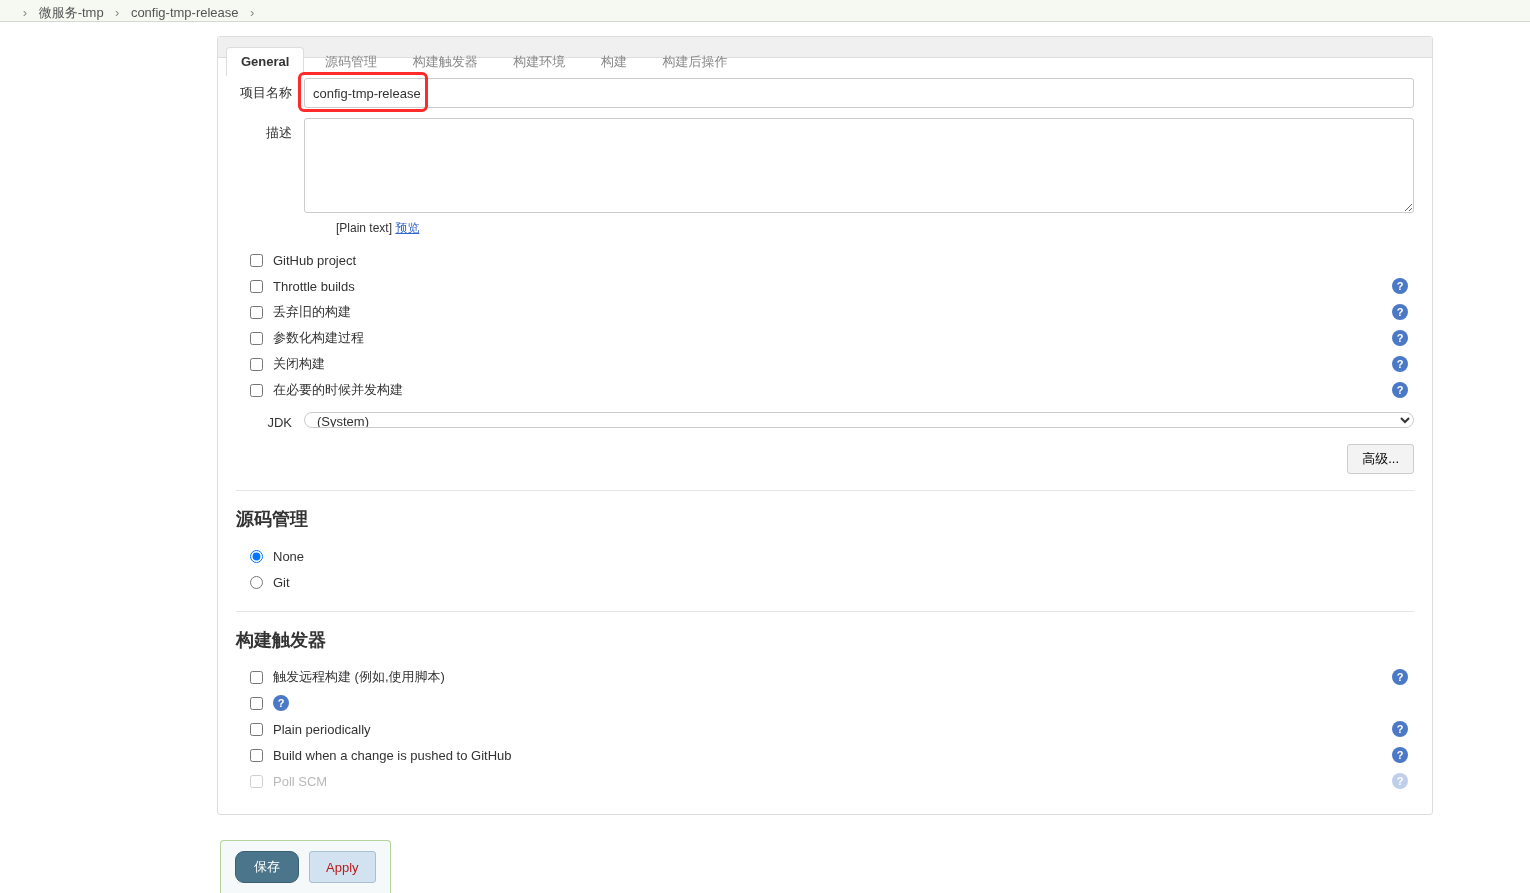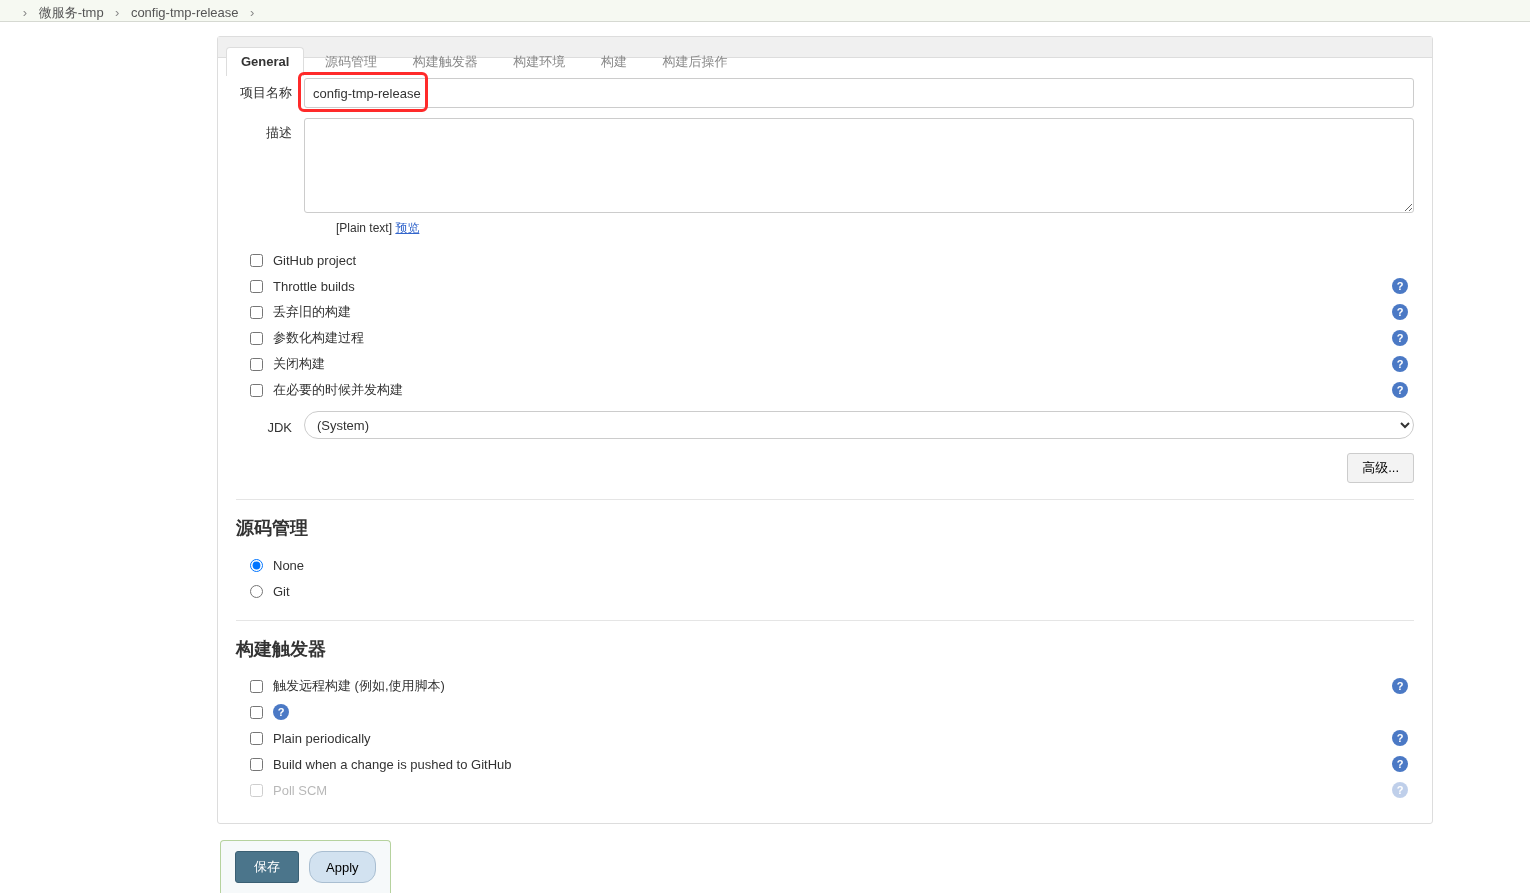--- a/index.html
+++ b/index.html
@@ -87,21 +87,21 @@
   .check-row .lbl { flex:1; color:#333; }
   .help-icon {
     width:16px; height:16px; border-radius:50%; background:#4b79c5;
     color:#fff; font-size:11px; text-align:center; line-height:16px;
     font-weight:bold; display:inline-block; margin-right: 6px; cursor:pointer;
   }
 
   .jdk-row { display:flex; align-items:center; margin-top: 8px;}
   .jdk-row .form-label { padding-top:4px;}
   .jdk-select {
-    width:100%; height:28px; border:1px solid #ccc; border-radius:14px;
+    width:100%; height:16px; border:1px solid #ccc; border-radius:14px;
     background:#fff; padding-left:8px; font-size:13px; color:#333;
   }
   .jdk-hint { font-size:12px; color:#333; margin:10px 0 0 80px; }
 
   .adv-row { text-align:right; margin-top: 14px; }
   .adv-btn {
     background:#f3f3f3; border:1px solid #ccc; border-radius:3px;
     padding:5px 14px; font-size:13px; cursor:pointer;
   }
 
@@ -121,25 +121,25 @@
     left: 220px; bottom: 0;
     background: rgba(245,248,250,0.9);
     border: 1px solid #b6d29e;
     border-bottom:none;
     border-radius: 4px 4px 0 0;
     padding: 10px 14px;
     display:flex; gap:10px;
   }
   .btn-save {
     background:#4b758b; color:#fff; border:1px solid #3a5f73;
-    padding:6px 18px; border-radius:3px; font-size:13px; cursor:pointer;
+    padding:6px 18px; border-radius:9px; font-size:13px; cursor:pointer;
   }
   .btn-apply {
-    background:#d2e2f0; color:#000000; border:1px solid #a9bed1;
-    padding:6px 16px; border-radius:13px; font-size:13px; cursor:pointer;
+    background:#d2e2f0; color:#b91c1c; border:1px solid #a9bed1;
+    padding:6px 16px; border-radius:3px; font-size:13px; cursor:pointer;
   }
 
   .faint-row { opacity: .35; }
 </style>
 </head>
 <body>
 
 <div class="breadcrumb-bar">
   <span class="sep">›</span>
   <span class="crumb">微服务-tmp</span>

